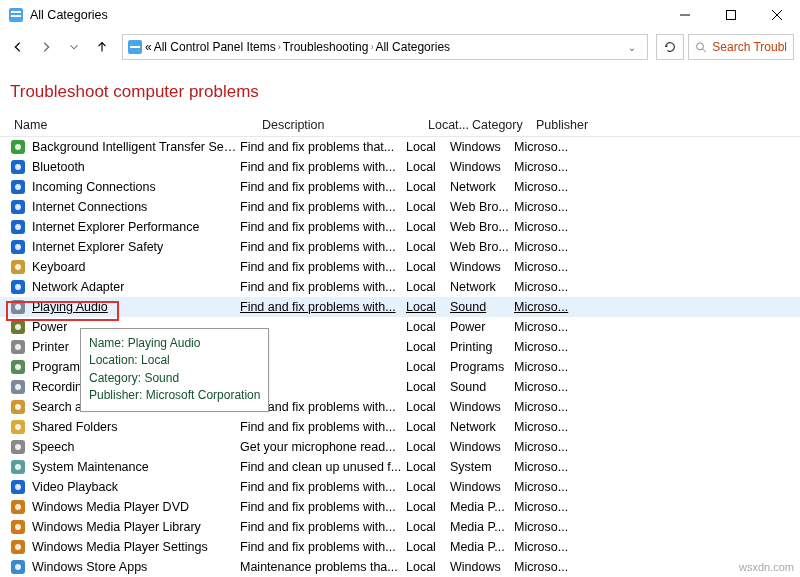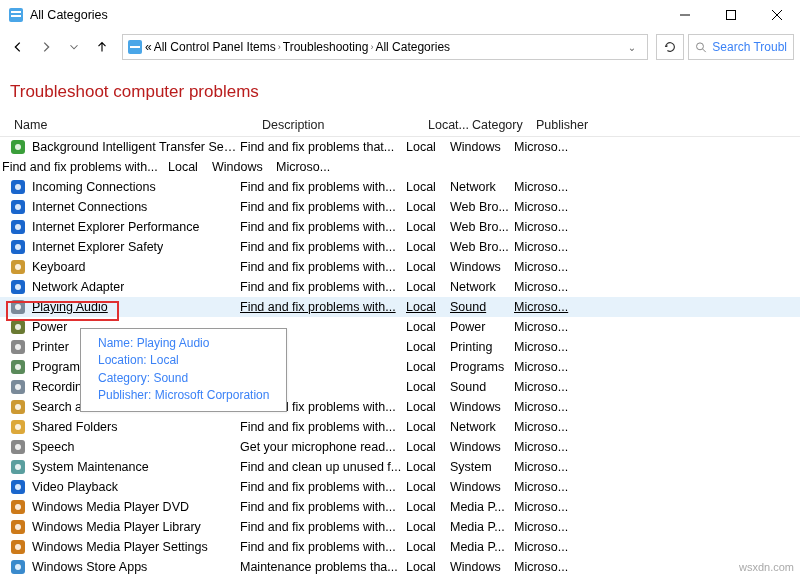--- a/index.html
+++ b/index.html
@@ -14,21 +14,21 @@
 
 .navbar { display: flex; align-items: center; height: 34px; padding: 0 6px; gap: 4px; }
 .nav-arrow { width: 24px; height: 24px; display: flex; align-items: center; justify-content: center; color: #666; }
 .nav-arrow.enabled { color: #000; }
 .nav-arrow svg { width: 14px; height: 14px; }
 .breadcrumb { display: flex; align-items: center; flex: 1; border: 1px solid #ccc; height: 26px; padding: 0 4px; margin: 0 4px; gap: 2px; }
 .breadcrumb .crumb { display: flex; align-items: center; gap: 2px; font-size: 12px; color: #000; }
 .breadcrumb .crumb-sep { color: #666; font-size: 9px; }
 .bc-dropdown { width: 18px; text-align: center; color: #666; font-size: 10px; padding-right: 4px; }
 .refresh-btn { width: 28px; height: 26px; border: 1px solid #ccc; display: flex; align-items: center; justify-content: center; }
-.search-box { width: 106px; height: 26px; border: 1px solid #ccc; display: flex; align-items: center; padding: 0 6px; gap: 5px; color: #3b82f6; font-size: 12px; overflow: hidden; white-space: nowrap; }
+.search-box { width: 106px; height: 26px; border: 1px solid #ccc; display: flex; align-items: center; padding: 0 6px; gap: 5px; color: #c2410c; font-size: 12px; overflow: hidden; white-space: nowrap; }
 
 .heading { color: #b91c1c; font-size: 17px; padding: 18px 10px 12px; }
 
 .columns { display: flex; border-bottom: 1px solid #e8e8e8; padding: 4px 0; }
 .columns .col { font-size: 12.5px; color: #222; padding-left: 14px; }
 .col-name { width: 248px; }
 .col-desc { width: 166px; }
 .col-loc { width: 44px; }
 .col-cat { width: 64px; }
 .col-pub { width: 58px; }
@@ -40,21 +40,21 @@
 .row .cell { overflow: hidden; white-space: nowrap; text-overflow: ellipsis; padding-left: 2px; }
 .row .name-cell { width: 238px; display: flex; align-items: center; gap: 4px; padding-left: 10px; }
 .row .icon { width: 16px; height: 16px; display: inline-flex; align-items: center; justify-content: center; }
 .row .desc-cell { width: 166px; }
 .row .loc-cell { width: 44px; }
 .row .cat-cell { width: 64px; }
 .row .pub-cell { width: 58px; }
 
 .highlight-box { position: absolute; border: 2px solid #e03030; pointer-events: none; }
 
-.tooltip { position: absolute; background: #fff; border: 1px solid #9a9a9a; padding: 6px 17px; font-size: 12px; color: #3b82f6; line-height: 1.45; z-index: 10; box-shadow: 1px 1px 2px rgba(0,0,0,0.05); }
+.tooltip { position: absolute; background: #fff; border: 1px solid #9a9a9a; padding: 6px 8px; font-size: 12px; color: #14532d; line-height: 1.45; z-index: 10; box-shadow: 1px 1px 2px rgba(0,0,0,0.05); }
 .tooltip div { white-space: nowrap; }
 
 .watermark { position: absolute; bottom: 4px; right: 6px; font-size: 11px; color: #aaa; }
 </style>
 </head>
 <body>
 
 <div class="titlebar">
   <span class="title-icon">
     <svg viewBox="0 0 16 16">
@@ -165,20 +165,29 @@
           </svg>
         </span>
       <span class="cell">Background Intelligent Transfer Service</span>
     </div>
     <div class="cell desc-cell">Find and fix problems that...</div>
     <div class="cell loc-cell">Local</div>
     <div class="cell cat-cell">Windows</div>
     <div class="cell pub-cell">Microso...</div>
     </div>
     <div class="row">
+    <div class="name-cell">
+      <span class="icon">
+          <svg width="16" height="16" viewBox="0 0 16 16">
+            <rect x="1" y="1" width="14" height="14" rx="3" fill="#1a66cc"></rect>
+            <circle cx="8" cy="8" r="3" fill="#fff" opacity="0.85"></circle>
+          </svg>
+        </span>
+      <span class="cell">Bluetooth</span>
+    </div>
     <div class="cell desc-cell">Find and fix problems with...</div>
     <div class="cell loc-cell">Local</div>
     <div class="cell cat-cell">Windows</div>
     <div class="cell pub-cell">Microso...</div>
     </div>
     <div class="row">
     <div class="name-cell">
       <span class="icon">
           <svg width="16" height="16" viewBox="0 0 16 16">
             <rect x="1" y="1" width="14" height="14" rx="3" fill="#1a66cc"></rect>

